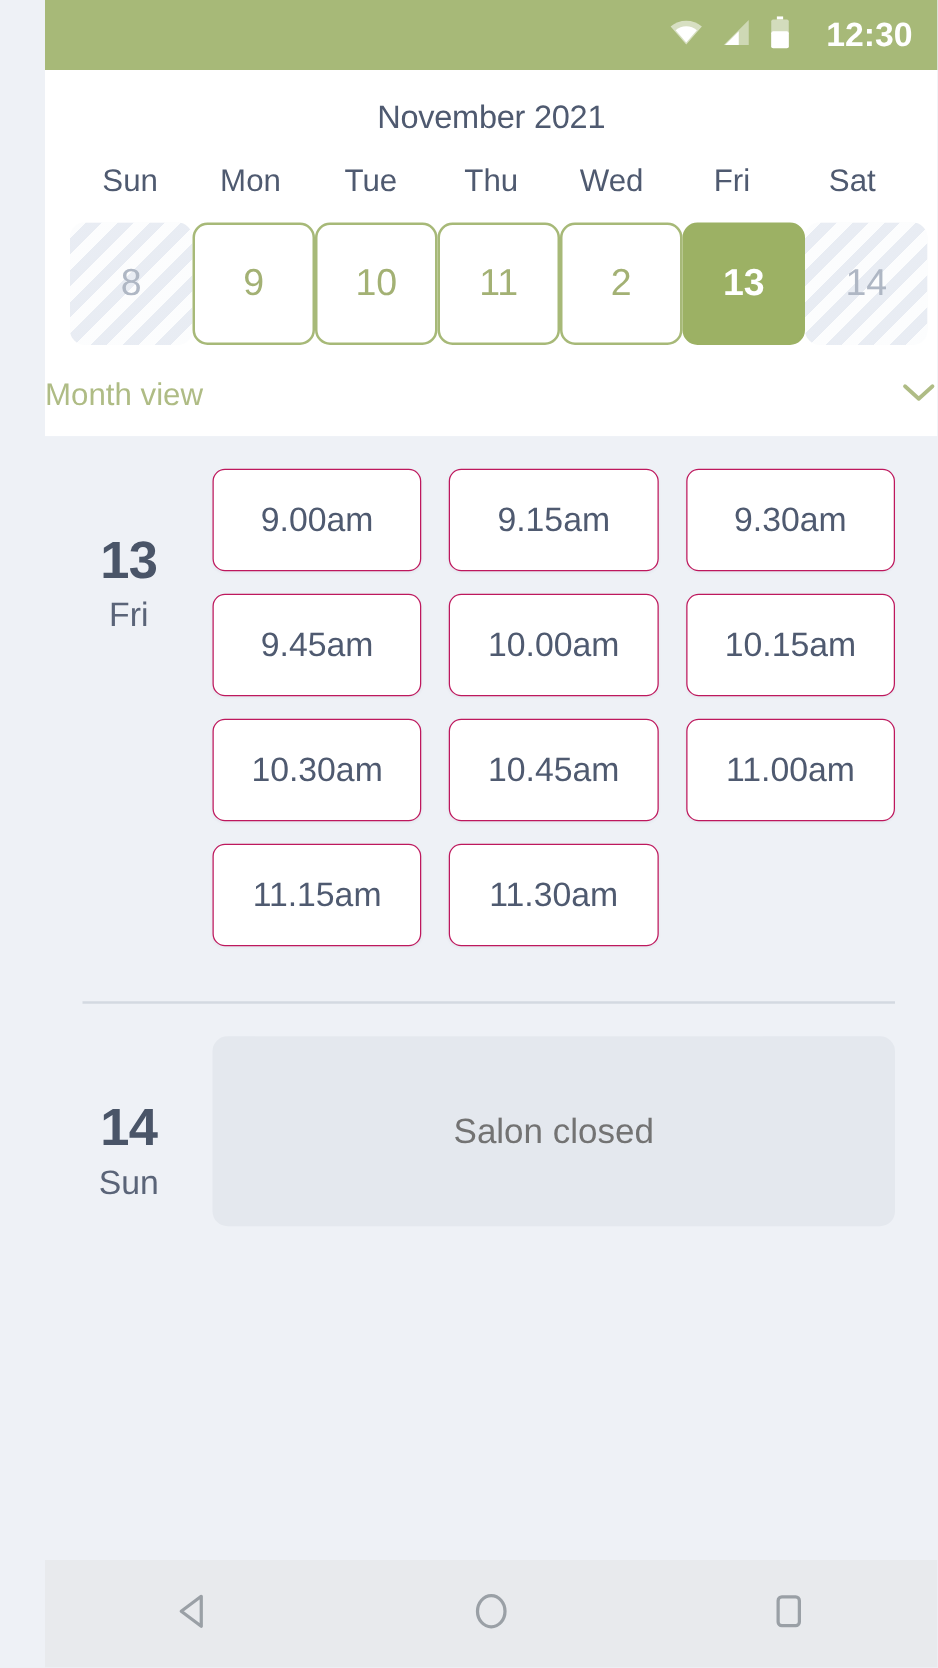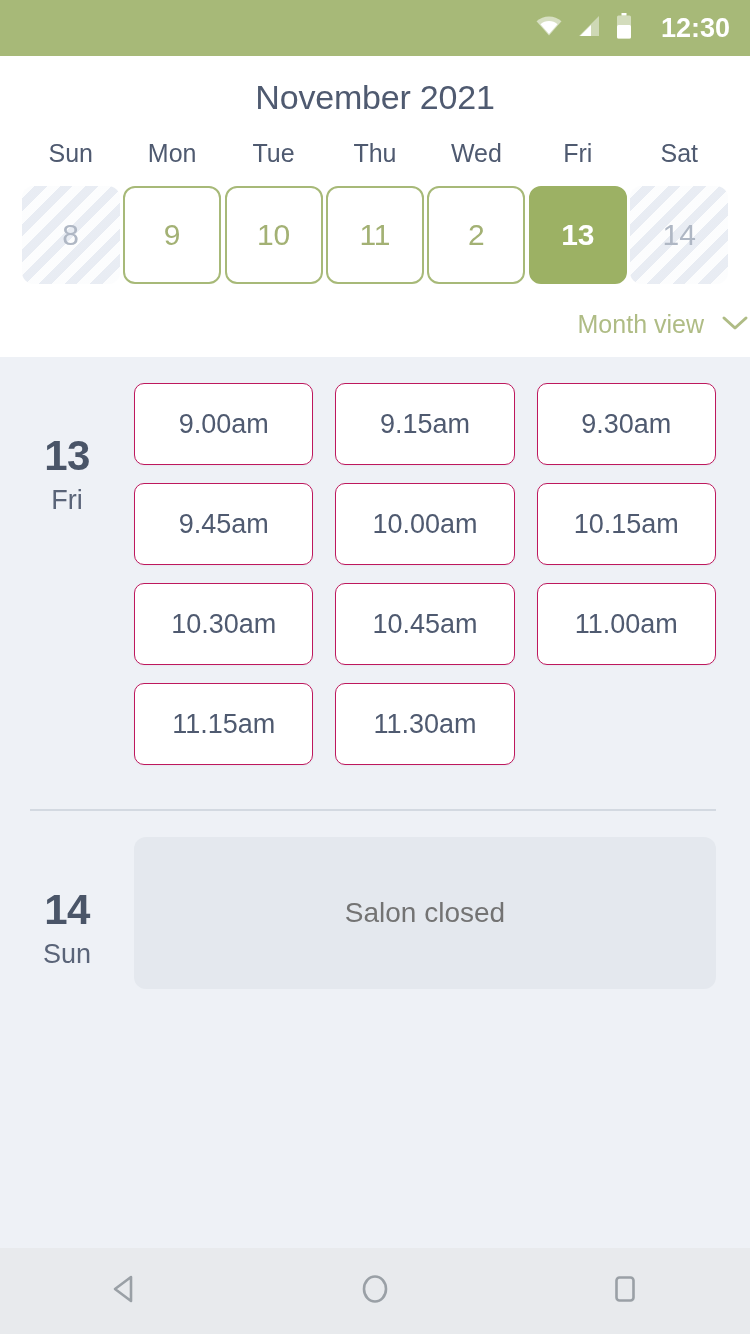--- a/index.html
+++ b/index.html
@@ -16,20 +16,21 @@
     -webkit-font-smoothing: antialiased;
   }
 
   .phone {
     position: relative;
     width: 750px;
     height: 1334px;
     display: flex;
     flex-direction: column;
     background: #EEF1F6;
+    padding-left: 36px;
   }
 
   
   .status-bar {
     height: 56px;
     background: #A7B978;
     display: flex;
     align-items: center;
     justify-content: flex-end;
     padding: 0 20px 0 0;
@@ -76,21 +77,21 @@
 
   
   .calendar {
     background: #FFFFFF;
     flex: 0 0 auto;
     padding: 22px 0 18px 0;
   }
   .month-title {
     text-align: center;
     color: #4F5A70;
-    font-size: 34px;
+    font-size: 26px;
     letter-spacing: -0.2px;
     padding-bottom: 22px;
   }
   .weekday-row, .days-row {
     display: grid;
     grid-template-columns: repeat(7, 1fr);
     padding: 0 20px;
   }
   .weekday {
     text-align: center;
@@ -132,25 +133,24 @@
       135deg,
       rgba(255,255,255,0.85) 0px,
       rgba(255,255,255,0.85) 9px,
       rgba(232,236,243,0.9) 9px,
       rgba(232,236,243,0.9) 18px
     );
   }
   .month-view-row {
     display: flex;
     align-items: center;
-    justify-content: flex-end;
+    justify-content: space-between;
     gap: 16px;
     padding-top: 26px;
     cursor: pointer;
-    margin-left: 12px;
   }
   .month-view-label {
     color: #AFBC85;
     font-size: 25px;
   }
 
   
   .body-scroll {
     flex: 1 1 auto;
     background: #EEF1F6;

